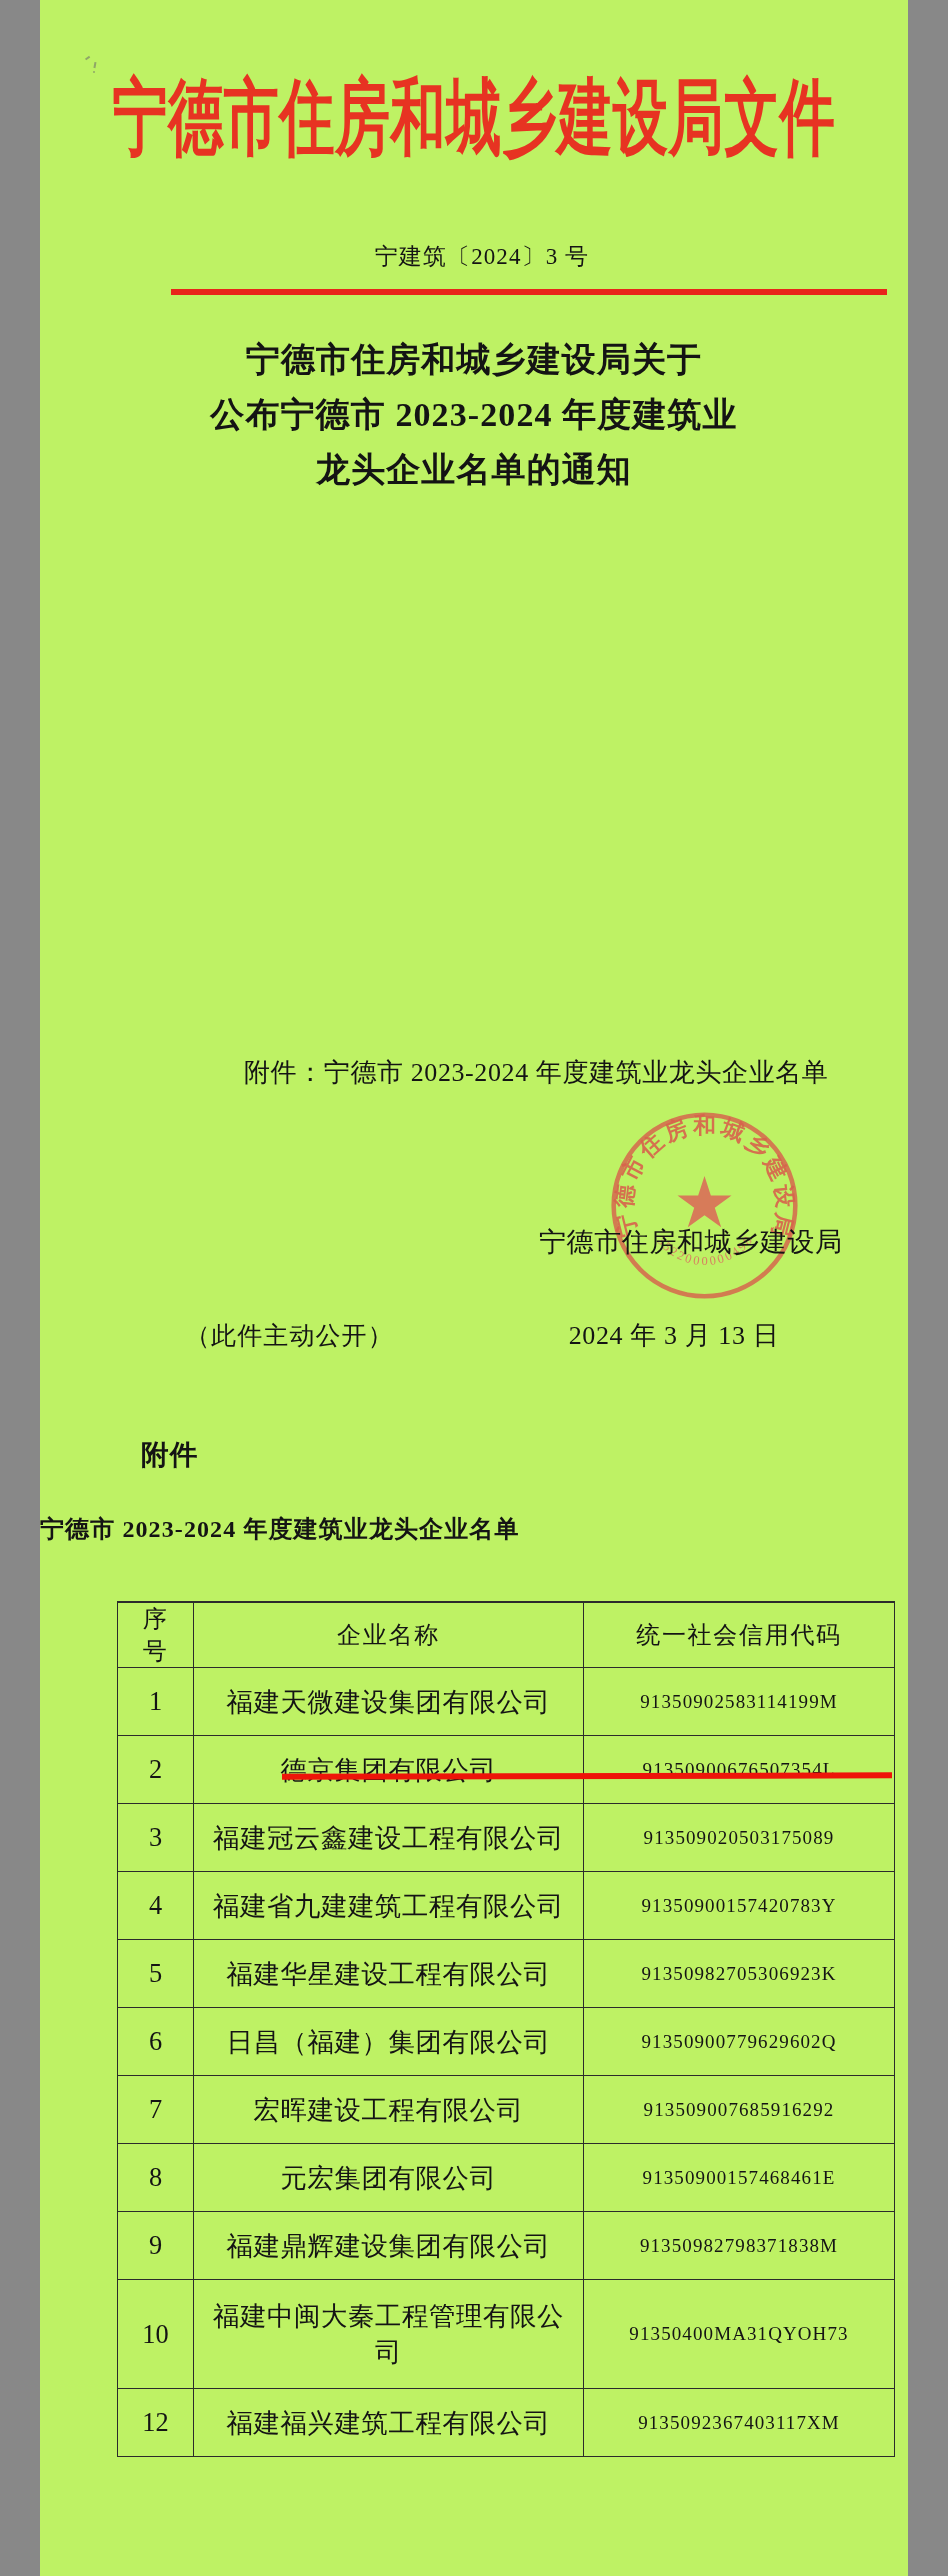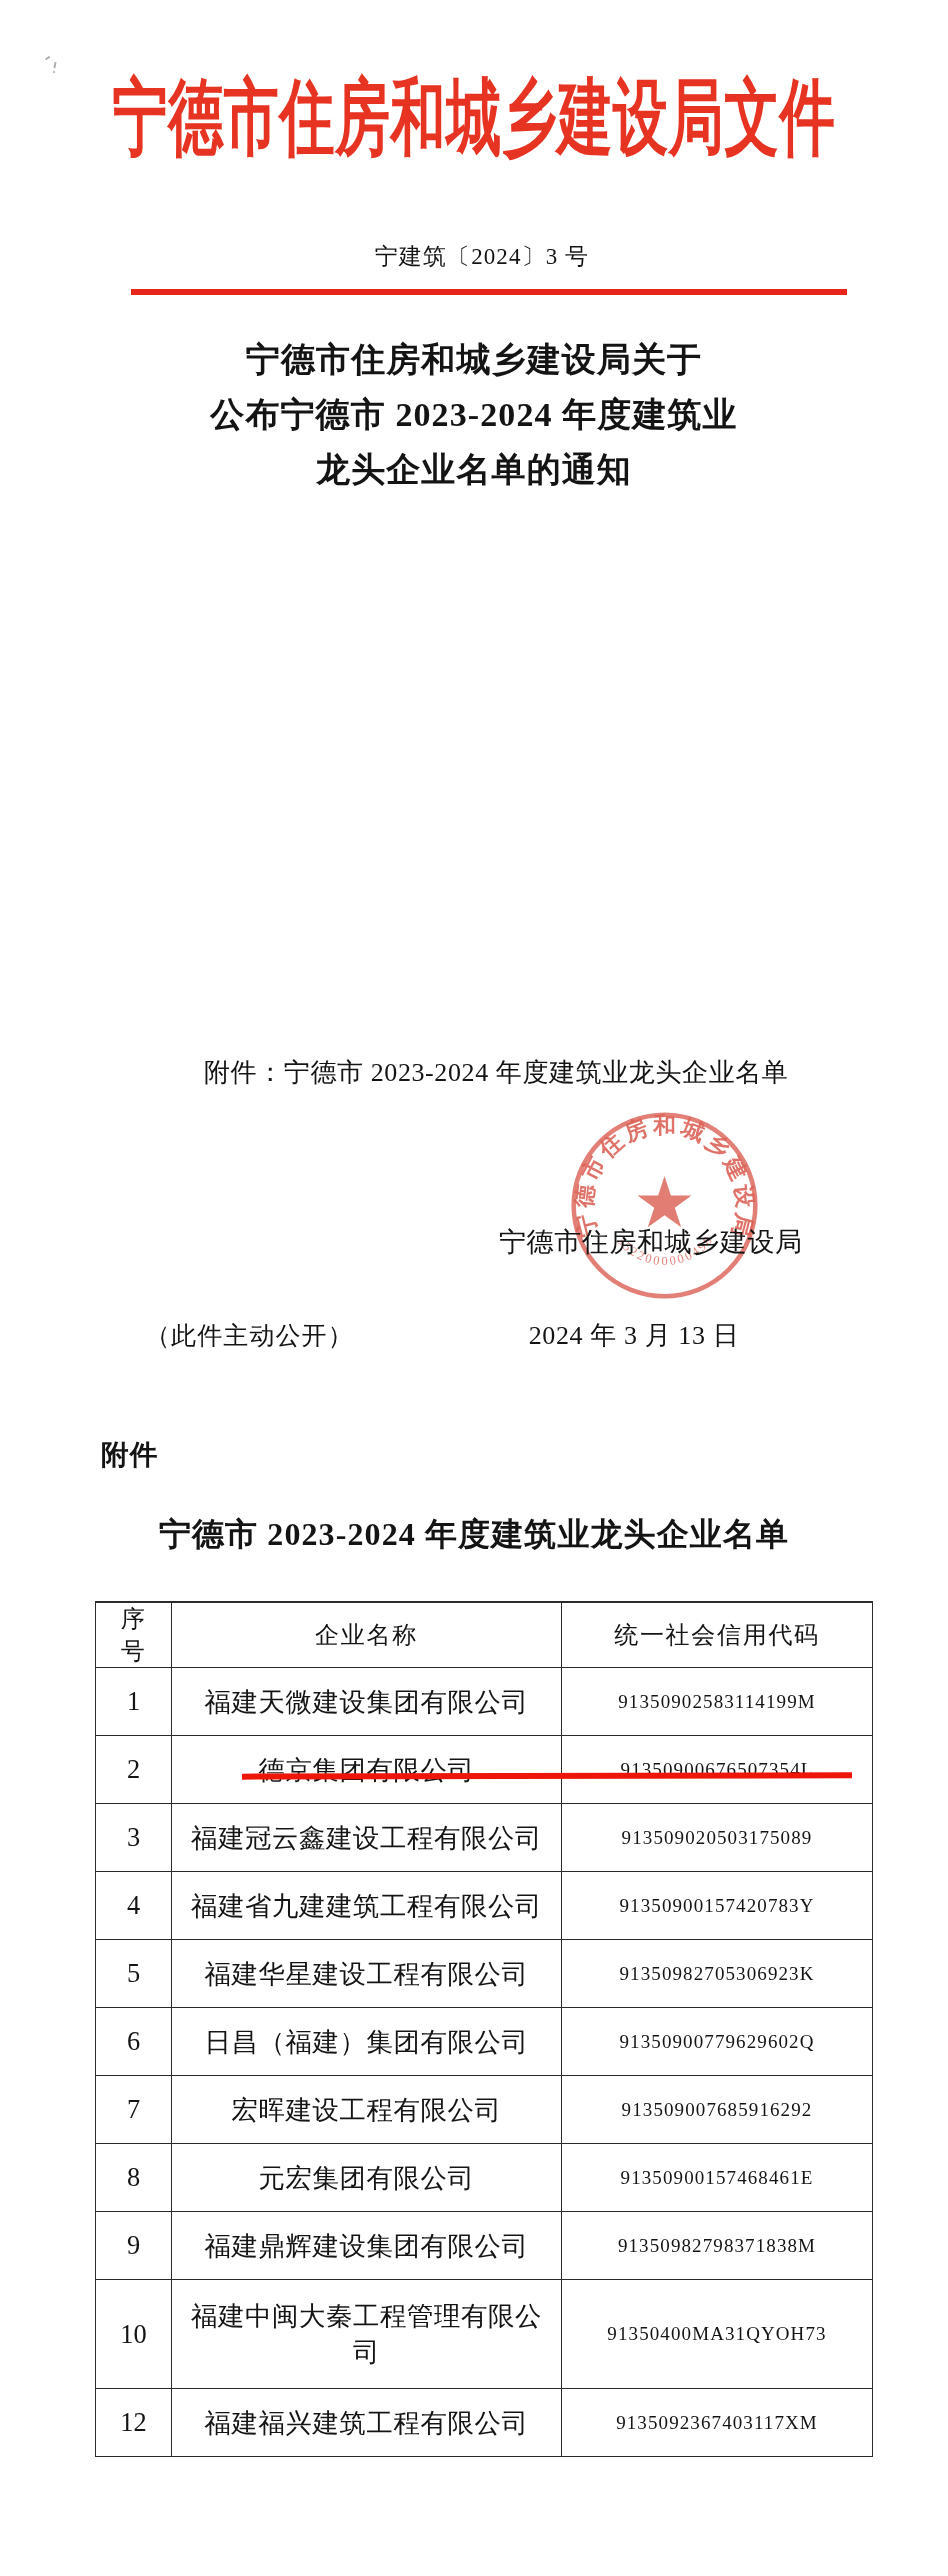--- a/index.html
+++ b/index.html
@@ -1,20 +1,20 @@
 <!DOCTYPE html>
 <html style="font-size:9.2px"><head>
 <meta charset="utf-8">
 <style>
   html,body{margin:0;padding:0;background:#888;}
   .page{
     position:relative;
-    width:948px;height:2576px;
+    width:868px;height:2576px;
     margin:0 auto;
-    background:#ffffff;
+    background:#bef264;
     font-family:"Liberation Serif","DejaVu Serif",serif;
     color:#141414;
     overflow:hidden;
   }
   
   .artifact{position:absolute;left:45px;top:57px;width:15px;height:19.5px;opacity:.55;}
   .artifact i{position:absolute;background:#6a6a6a;display:block;}
   .artifact i.a1{left:0;top:0;width:5.2px;height:1.7px;transform:rotate(-35deg);}
   .artifact i.a2{left:9.2px;top:4.6px;width:1.7px;height:5.7px;transform:rotate(10deg);}
   .artifact i.a3{left:8px;top:13.8px;width:2.3px;height:2.3px;border-radius:50%;}
@@ -42,25 +42,25 @@
     font-size:26px;letter-spacing:0.6px;white-space:nowrap;}
 
   .seal{position:absolute;left:568px;top:1109px;width:193px;height:193px;z-index:1;opacity:.92;}
   .signature{position:absolute;left:499px;top:1224px;width:295px;text-align:center;
     font-size:27px;letter-spacing:0.6px;z-index:3;white-space:nowrap;}
   .issue-date{position:absolute;left:478px;top:1318px;width:312px;text-align:center;
     font-size:26px;letter-spacing:0.6px;z-index:3;white-space:nowrap;}
   .public-note{position:absolute;left:145px;top:1291px;font-size:25px;letter-spacing:1.1px;margin-top:28px;}
 
   .attachment-label{position:absolute;left:101px;top:1436px;font-size:27.6px;font-weight:bold;letter-spacing:1.1px;}
-  .table-title{position:absolute;left:0;top:1513px;width:100%;text-align:center;
-    font-size:32px;font-weight:bold;letter-spacing:1.1px;}
+  .table-title{position:absolute;left:0;top:1513px;width:100%;text-align:left;
+    font-size:24px;font-weight:bold;letter-spacing:1.1px;}
 
   table.roster{
-    position:absolute;left:95px;top:1601px;width:777px;
+    position:absolute;left:77px;top:1601px;width:777px;
     border-collapse:collapse;table-layout:fixed;
     background:transparent;
   }
   table.roster col.c-no{width:76px;}
   table.roster col.c-name{width:390px;}
   table.roster col.c-code{width:311px;}
   table.roster th,table.roster td{
     border:1.1px solid #2b2b2b;
     text-align:center;vertical-align:middle;
     padding:0 17px;overflow:hidden;

